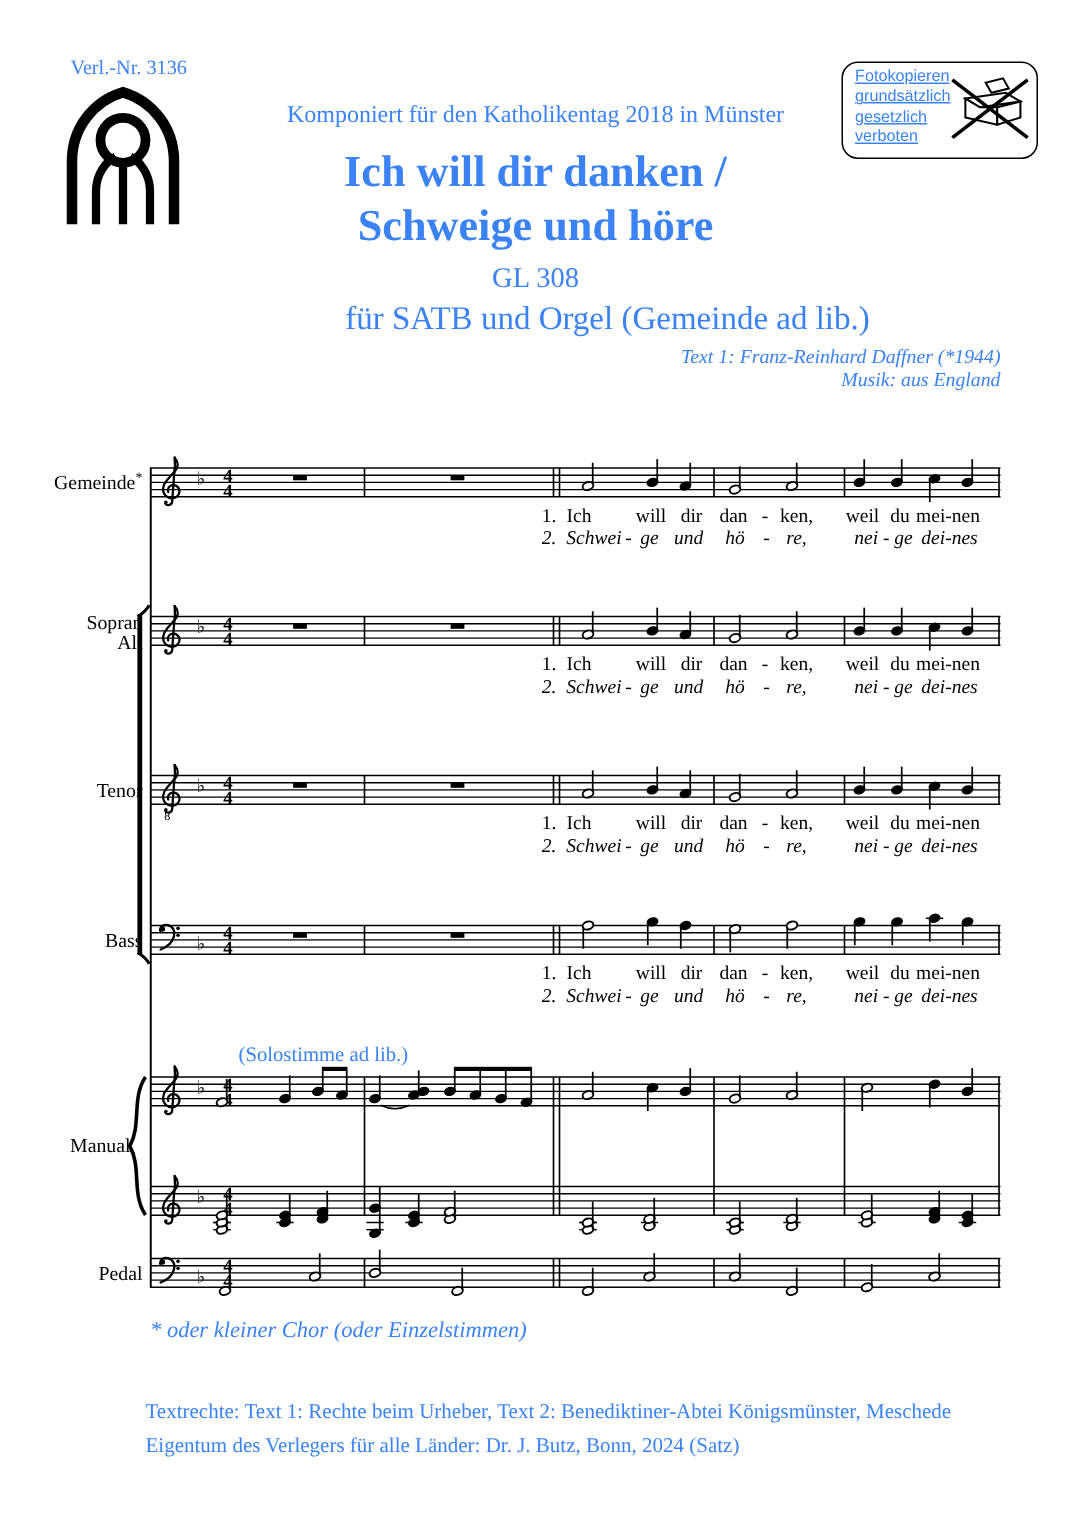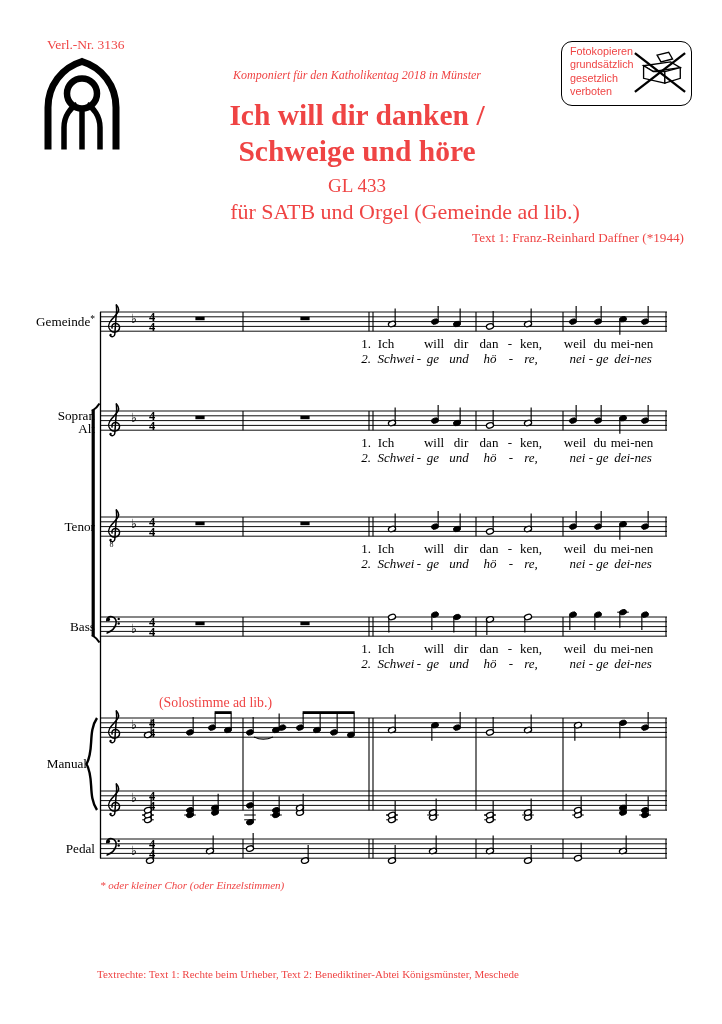--- a/index.html
+++ b/index.html
@@ -1,34 +1,34 @@
 <!DOCTYPE html>
 <html><head>
 <meta charset="utf-8">
 <style>
   html,body{margin:0;padding:0;background:#888;}
   .page{position:relative;width:722px;height:1024px;background:#fff;margin:0 auto;
-        font-family:"Liberation Serif","DejaVu Serif",serif;color:#ef4444;overflow:hidden;}
+        font-family:"Liberation Serif","DejaVu Serif",serif;color:#3b82f6;overflow:hidden;}
   .abs{position:absolute;}
   .verlnr{left:47px;top:37px;font-size:13.5px;}
   .logo{left:44px;top:57px;width:76px;height:95px;}
   .copybox{right:30px;top:41px;width:129px;height:63px;border:1.6px solid #000;border-radius:11px;}
   .copytext{position:absolute;left:8px;top:3px;font-family:"Liberation Sans","DejaVu Sans",sans-serif;
-            font-size:10.8px;line-height:13.4px;}
+            font-size:10.8px;line-height:13.4px;text-decoration:underline;}
   .copyicon{position:absolute;right:3px;top:7px;width:56px;height:47px;}
-  .dedication{top:68px;left:0;width:714px;text-align:center;font-style:italic;font-size:12px;}
+  .dedication{top:68px;left:0;width:714px;text-align:center;font-size:16px;}
   .title{left:0;width:714px;text-align:center;font-weight:bold;font-size:29.5px;}
   .title1{top:99px;}
   .title2{top:135px;}
   .glnum{top:175px;left:0;width:714px;text-align:center;font-size:19px;}
   .scoring{top:199px;left:0;width:714px;text-align:center;font-size:22px;padding-left:48px;}
-  .credits{right:38px;top:231px;text-align:right;font-size:13.2px;line-height:14.7px;}
+  .credits{right:55px;top:231px;text-align:right;font-size:13.2px;line-height:14.7px;font-style:italic;}
   .solonote{left:143px;top:695px;font-size:13.8px;margin-left:16px;}
-  .footnote{left:100px;top:879px;font-style:italic;font-size:11px;}
-  .footer{left:97px;top:931px;font-size:11px;line-height:22.5px;margin-top:32px;}
+  .footnote{left:100px;top:879px;font-style:italic;font-size:15px;}
+  .footer{left:97px;top:931px;font-size:14px;line-height:22.5px;}
   #score-svg{position:absolute;left:0;top:0;}
 </style>
 </head>
 <body>
 
 <div class="page">
 
   <div class="abs verlnr">Verl.-Nr. 3136</div>
 
   <svg class="abs logo" viewBox="0 0 76 94" aria-hidden="true">
@@ -52,25 +52,26 @@
       <path d="M12,17 L12,30 L34,35 L34,23 L22,23 Z" fill="#fff" stroke="#000" stroke-width="1.4"></path>
       <path d="M34,23 L50,19 L50,30 L34,35 Z" fill="#fff" stroke="#000" stroke-width="1.4"></path>
       <line x1="3" y1="4" x2="55" y2="44" stroke="#000" stroke-width="2.4"></line>
       <line x1="55" y1="4" x2="3" y2="44" stroke="#000" stroke-width="2.4"></line>
     </svg>
   </div>
 
   <div class="abs dedication">Komponiert für den Katholikentag 2018 in Münster</div>
   <div class="abs title title2">Schweige und höre</div>
   <div class="abs title title1">Ich will dir danken /</div>
-  <div class="abs glnum">GL 433</div>
+  <div class="abs glnum">GL 308</div>
   <div class="abs scoring">für SATB und Orgel (Gemeinde ad lib.)</div>
 
   <div class="abs credits">
     <div>Text 1: Franz-Reinhard Daffner (*1944)</div>
+    <div>Musik: aus England</div>
   </div>
 
   <svg id="score-svg" width="722" height="1024" viewBox="0 0 722 1024" aria-hidden="true">
       <g>
         <line x1="100" y1="312" x2="667" y2="312" stroke="#000" stroke-width="0.95"></line>
         <line x1="100" y1="316.8" x2="667" y2="316.8" stroke="#000" stroke-width="0.95"></line>
         <line x1="100" y1="321.6" x2="667" y2="321.6" stroke="#000" stroke-width="0.95"></line>
         <line x1="100" y1="326.4" x2="667" y2="326.4" stroke="#000" stroke-width="0.95"></line>
         <line x1="100" y1="331.2" x2="667" y2="331.2" stroke="#000" stroke-width="0.95"></line>
         <line x1="243" y1="312" x2="243" y2="331.2" stroke="#000" stroke-width="1.1"></line>
@@ -511,15 +512,16 @@
       </g>
       <path d="M97,718 C87.5,732 94.5,750 86.5,764 C94.5,778 87.5,796 97,810" fill="none" stroke="#000" stroke-width="2.4"></path>
       <text x="87" y="768" fill="#000" font-size="13.2" font-family="&quot;Liberation Serif&quot;,&quot;DejaVu Serif&quot;,serif" text-anchor="end">Manual</text>
     </svg>
 
   <div class="abs solonote">(Solostimme ad lib.)</div>
   <div class="abs footnote">* oder kleiner Chor (oder Einzelstimmen)</div>
 
   <div class="abs footer">
     <div>Textrechte: Text 1: Rechte beim Urheber, Text 2: Benediktiner-Abtei Königsmünster, Meschede</div>
+    <div>Eigentum des Verlegers für alle Länder: Dr. J. Butz, Bonn, 2024 (Satz)</div>
   </div>
 
 </div>
 
 </body></html>

